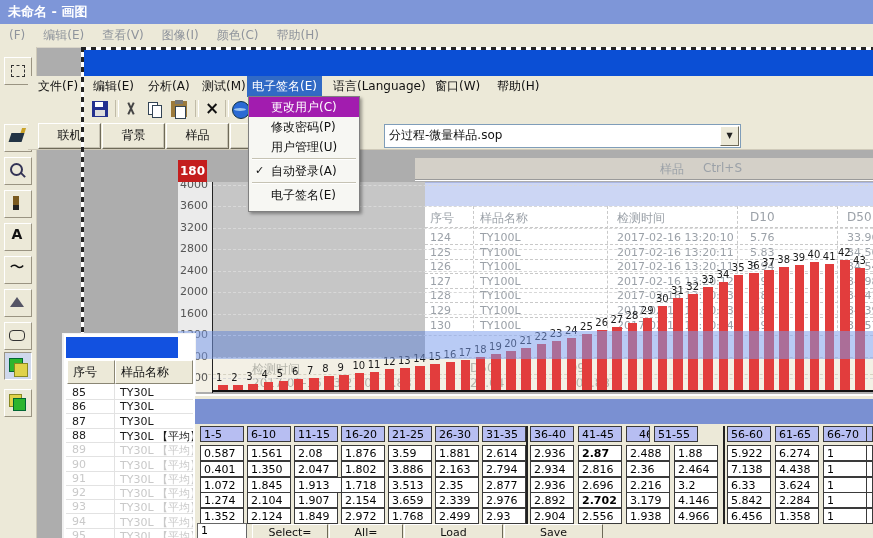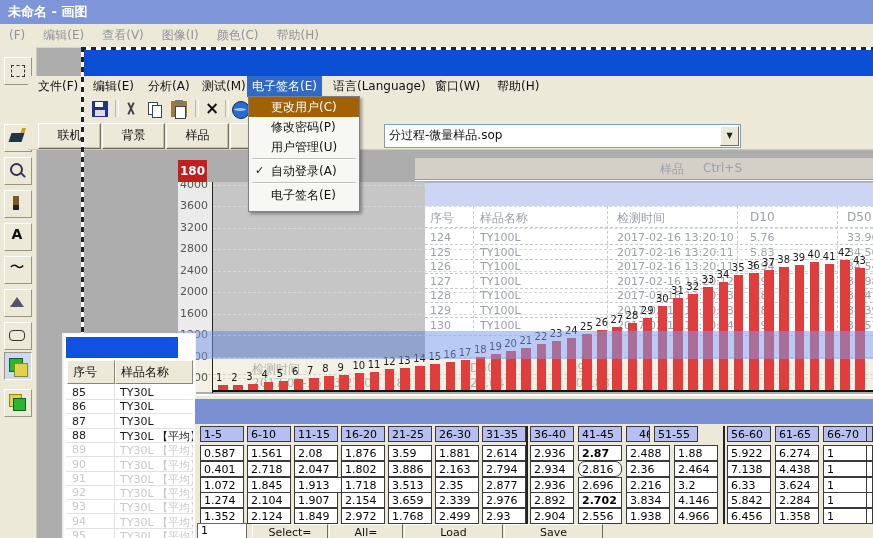--- a/index.html
+++ b/index.html
@@ -65,21 +65,21 @@
   .ic-paste{background:#9c7a3c;}
   .ic-paste::before{content:"";position:absolute;left:4px;top:-1px;width:8px;height:4px;background:#777;}
   .ic-paste::after{content:"";position:absolute;left:4px;top:5px;width:9px;height:11px;background:#fff;border:1px solid #345;}
   .ic-del{font-size:17px;font-weight:bold;color:#111;line-height:15px;text-align:center;}
   .ic-globe{background:#2a6ad4;border-radius:50%;border:1px solid #134;}
   .ic-globe::after{content:"";position:absolute;left:1px;top:6px;width:12px;height:3px;background:#9ec6ee;border-radius:50%;}
   
   .dropdown{left:248px;top:96px;width:110px;height:114px;background:#f7f7f3;border:1px solid #808080;
             box-shadow:2px 2px 3px rgba(0,0,0,.35);z-index:60;}
   .dd-item{position:relative;height:20px;line-height:20px;font-size:12px;color:#111;padding-left:22px;}
-  .dd-item.sel{background:#a16207;color:#fff;}
+  .dd-item.sel{background:#a21caf;color:#fff;}
   .dd-sep{height:1px;margin:1px 3px;background:#c6c3b4;border-bottom:1px solid #fff;}
   .dd-check{position:absolute;left:6px;top:0;font-size:11px;}
   
   .smp-title{color:#9ba1a8;font-size:12px;}
   .lavender{left:417px;top:182px;width:456px;height:24px;background:#ccd6f4;border-top:1px solid #aab6e0;}
   .smp-table{left:425px;top:206px;width:448px;height:152px;background:#fff;}
   .smp-h{position:absolute;top:4px;font-size:12px;color:#9ba1a8;}
   .smp-cell{position:absolute;font-size:11px;color:#9ba1a8;white-space:nowrap;}
   .dash-h{position:absolute;border-top:1px dashed #c9c9c9;height:0;}
   .dash-v{position:absolute;border-left:1px dashed #c9c9c9;width:0;}
@@ -351,28 +351,28 @@
       <div class="dcell val" style="left: 287px; top: 49px; width: 44px;">2.614</div>
       <div class="dcell val" style="left: 335px; top: 49px; width: 44px;">2.936</div>
       <div class="dcell val" style="left: 383px; top: 49px; width: 44px; font-weight: bold;">2.87</div>
       <div class="dcell val" style="left: 431px; top: 49px; width: 44px;">2.488</div>
       <div class="dcell val" style="left: 479px; top: 49px; width: 44px;">1.88</div>
       <div class="dcell val" style="left: 532px; top: 49px; width: 44px;">5.922</div>
       <div class="dcell val" style="left: 580px; top: 49px; width: 44px;">6.274</div>
       <div class="dcell val" style="left: 628px; top: 49px; width: 44px;">1</div>
       <div class="dcell val" style="left: 671px; top: 49px; width: 7px;"></div>
       <div class="dcell val" style="left: 5px; top: 64.8px; width: 44px;">0.401</div>
-      <div class="dcell val" style="left: 52px; top: 64.8px; width: 44px;">2.718</div>
+      <div class="dcell val" style="left: 52px; top: 64.8px; width: 44px;">1.350</div>
       <div class="dcell val" style="left: 99px; top: 64.8px; width: 44px;">2.047</div>
       <div class="dcell val" style="left: 146px; top: 64.8px; width: 44px;">1.802</div>
       <div class="dcell val" style="left: 193px; top: 64.8px; width: 44px;">3.886</div>
       <div class="dcell val" style="left: 240px; top: 64.8px; width: 44px;">2.163</div>
       <div class="dcell val" style="left: 287px; top: 64.8px; width: 44px;">2.794</div>
       <div class="dcell val" style="left: 335px; top: 64.8px; width: 44px;">2.934</div>
-      <div class="dcell val" style="left: 383px; top: 64.8px; width: 44px; border-radius: 7px;">2.816</div>
+      <div class="dcell val" style="left: 383px; top: 64.8px; width: 44px;">2.816</div>
       <div class="dcell val" style="left: 431px; top: 64.8px; width: 44px;">2.36</div>
       <div class="dcell val" style="left: 479px; top: 64.8px; width: 44px;">2.464</div>
       <div class="dcell val" style="left: 532px; top: 64.8px; width: 44px;">7.138</div>
       <div class="dcell val" style="left: 580px; top: 64.8px; width: 44px;">4.438</div>
       <div class="dcell val" style="left: 628px; top: 64.8px; width: 44px;">1</div>
       <div class="dcell val" style="left: 671px; top: 64.8px; width: 7px;"></div>
       <div class="dcell val" style="left: 5px; top: 80.6px; width: 44px;">1.072</div>
       <div class="dcell val" style="left: 52px; top: 80.6px; width: 44px;">1.845</div>
       <div class="dcell val" style="left: 99px; top: 80.6px; width: 60px;">1.913</div>
       <div class="dcell val" style="left: 146px; top: 80.6px; width: 44px;">1.718</div>
@@ -389,21 +389,21 @@
       <div class="dcell val" style="left: 671px; top: 80.6px; width: 7px;"></div>
       <div class="dcell val" style="left: 5px; top: 96.4px; width: 44px;">1.274</div>
       <div class="dcell val" style="left: 52px; top: 96.4px; width: 44px;">2.104</div>
       <div class="dcell val" style="left: 99px; top: 96.4px; width: 44px;">1.907</div>
       <div class="dcell val" style="left: 146px; top: 96.4px; width: 44px;">2.154</div>
       <div class="dcell val" style="left: 193px; top: 96.4px; width: 44px;">3.659</div>
       <div class="dcell val" style="left: 240px; top: 96.4px; width: 44px;">2.339</div>
       <div class="dcell val" style="left: 287px; top: 96.4px; width: 44px;">2.976</div>
       <div class="dcell val" style="left: 335px; top: 96.4px; width: 44px;">2.892</div>
       <div class="dcell val" style="left: 383px; top: 96.4px; width: 44px; font-weight: bold;">2.702</div>
-      <div class="dcell val" style="left: 431px; top: 96.4px; width: 44px;">3.834</div>
+      <div class="dcell val" style="left: 431px; top: 96.4px; width: 44px;">3.179</div>
       <div class="dcell val" style="left: 479px; top: 96.4px; width: 44px;">4.146</div>
       <div class="dcell val" style="left: 532px; top: 96.4px; width: 44px;">5.842</div>
       <div class="dcell val" style="left: 580px; top: 96.4px; width: 44px;">2.284</div>
       <div class="dcell val" style="left: 628px; top: 96.4px; width: 44px;">1</div>
       <div class="dcell val" style="left: 671px; top: 96.4px; width: 7px;"></div>
       <div class="dcell val" style="left: 5px; top: 112.2px; width: 44px;">1.352</div>
       <div class="dcell val" style="left: 52px; top: 112.2px; width: 44px;">2.124</div>
       <div class="dcell val" style="left: 99px; top: 112.2px; width: 44px;">1.849</div>
       <div class="dcell val" style="left: 146px; top: 112.2px; width: 44px;">2.972</div>
       <div class="dcell val" style="left: 193px; top: 112.2px; width: 44px;">1.768</div>

